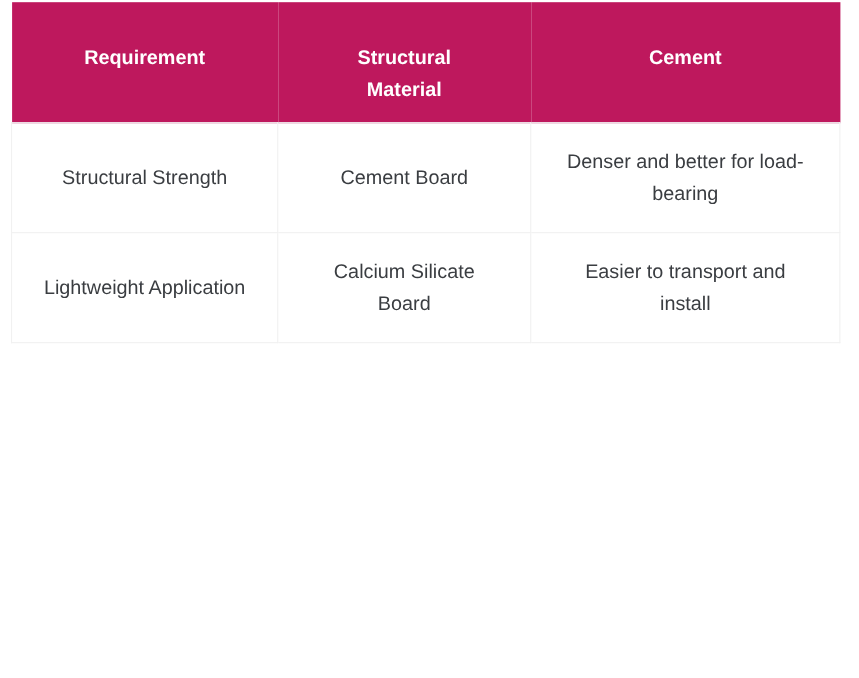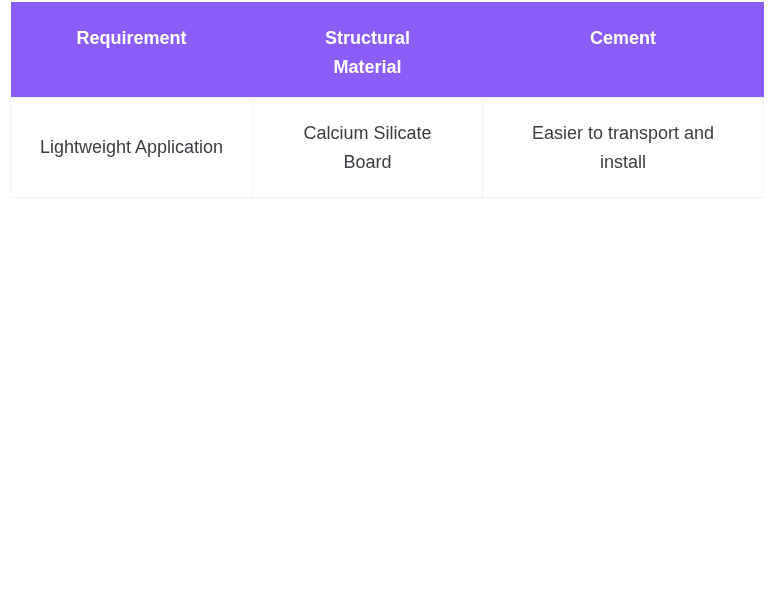--- a/index.html
+++ b/index.html
@@ -28,28 +28,28 @@
   table.board-table {
     border-collapse: collapse;
     table-layout: fixed;
     width: 753px;
     background: #ffffff;
   }
   col.c1 { width: 242px; }
   col.c2 { width: 230px; }
   col.c3 { width: 281px; }
   thead th {
-    background: #8b5cf6;
+    background: #be185d;
     color: #ffffff;
     font-size: 18px;
     line-height: 29px;
     font-weight: 700;
     text-align: center;
     vertical-align: top;
-    padding: 22px 20px 15px 20px;
+    padding: 36px 20px 15px 20px;
     white-space: pre-line;
     border: none;
   }
   tbody td {
     height: 100px;
     font-size: 18px;
     line-height: 29px;
     font-weight: 400;
     color: #3a3d41;
     text-align: center;
@@ -74,20 +74,26 @@
     <thead>
       <tr>
         <th>Requirement</th>
         <th>Structural
 Material</th>
         <th>Cement</th>
       </tr>
     </thead>
     <tbody>
       <tr>
+        <td>Structural Strength</td>
+        <td>Cement Board</td>
+        <td>Denser and better for load-
+bearing</td>
+      </tr>
+      <tr>
         <td>Lightweight Application</td>
         <td>Calcium Silicate
 Board</td>
         <td>Easier to transport and
 install</td>
       </tr>
     </tbody>
   </table>
 
 </div>

